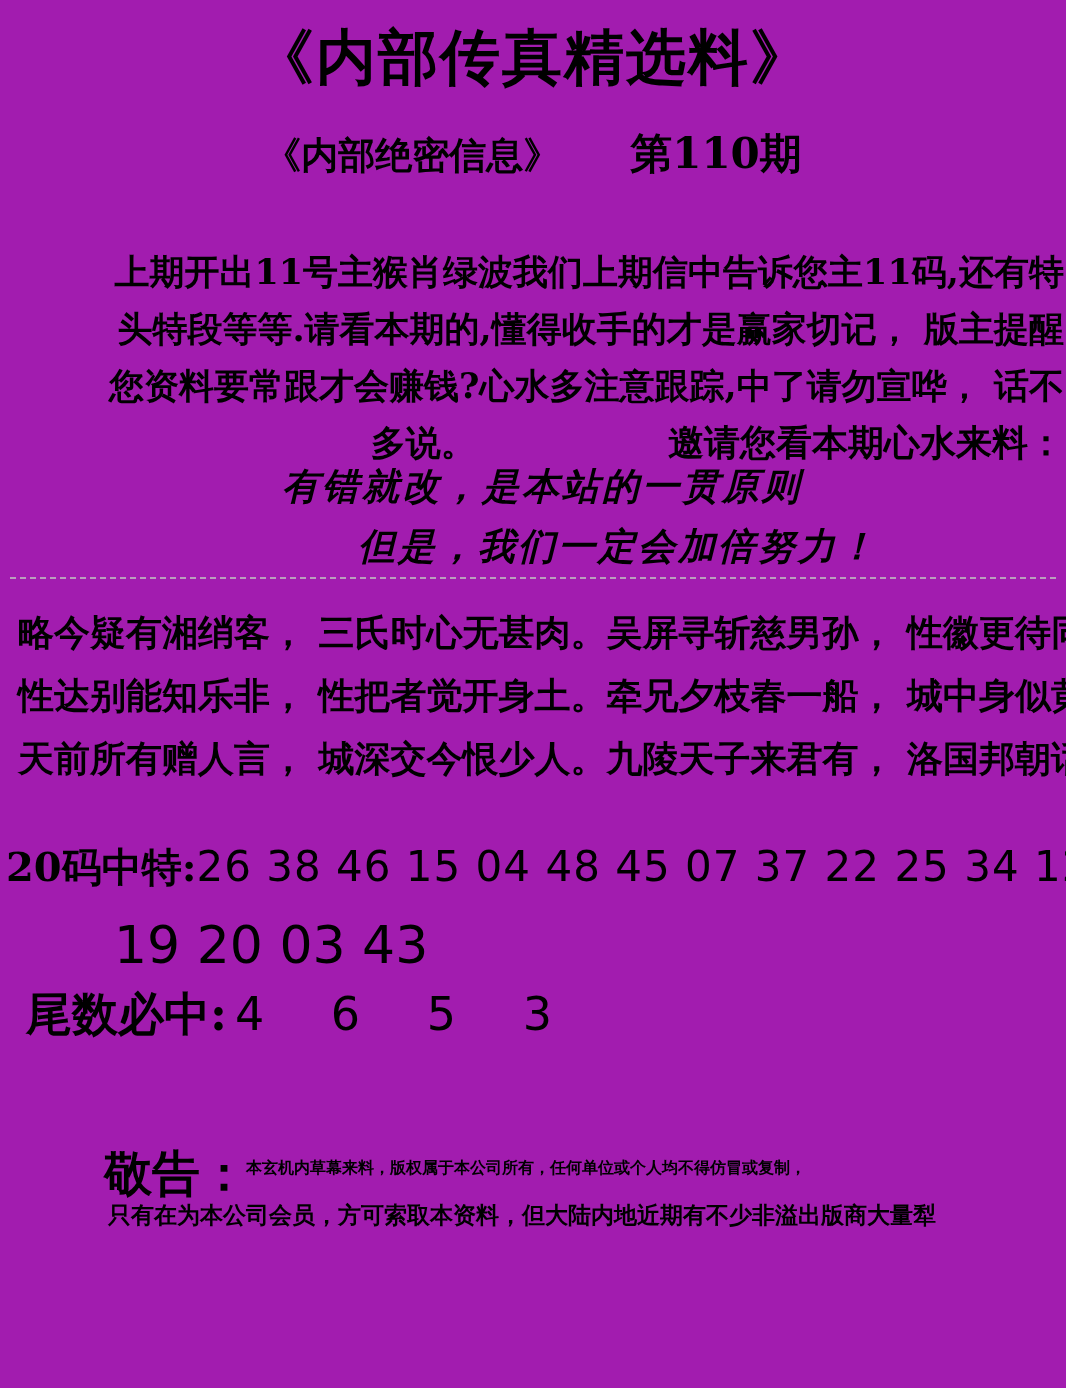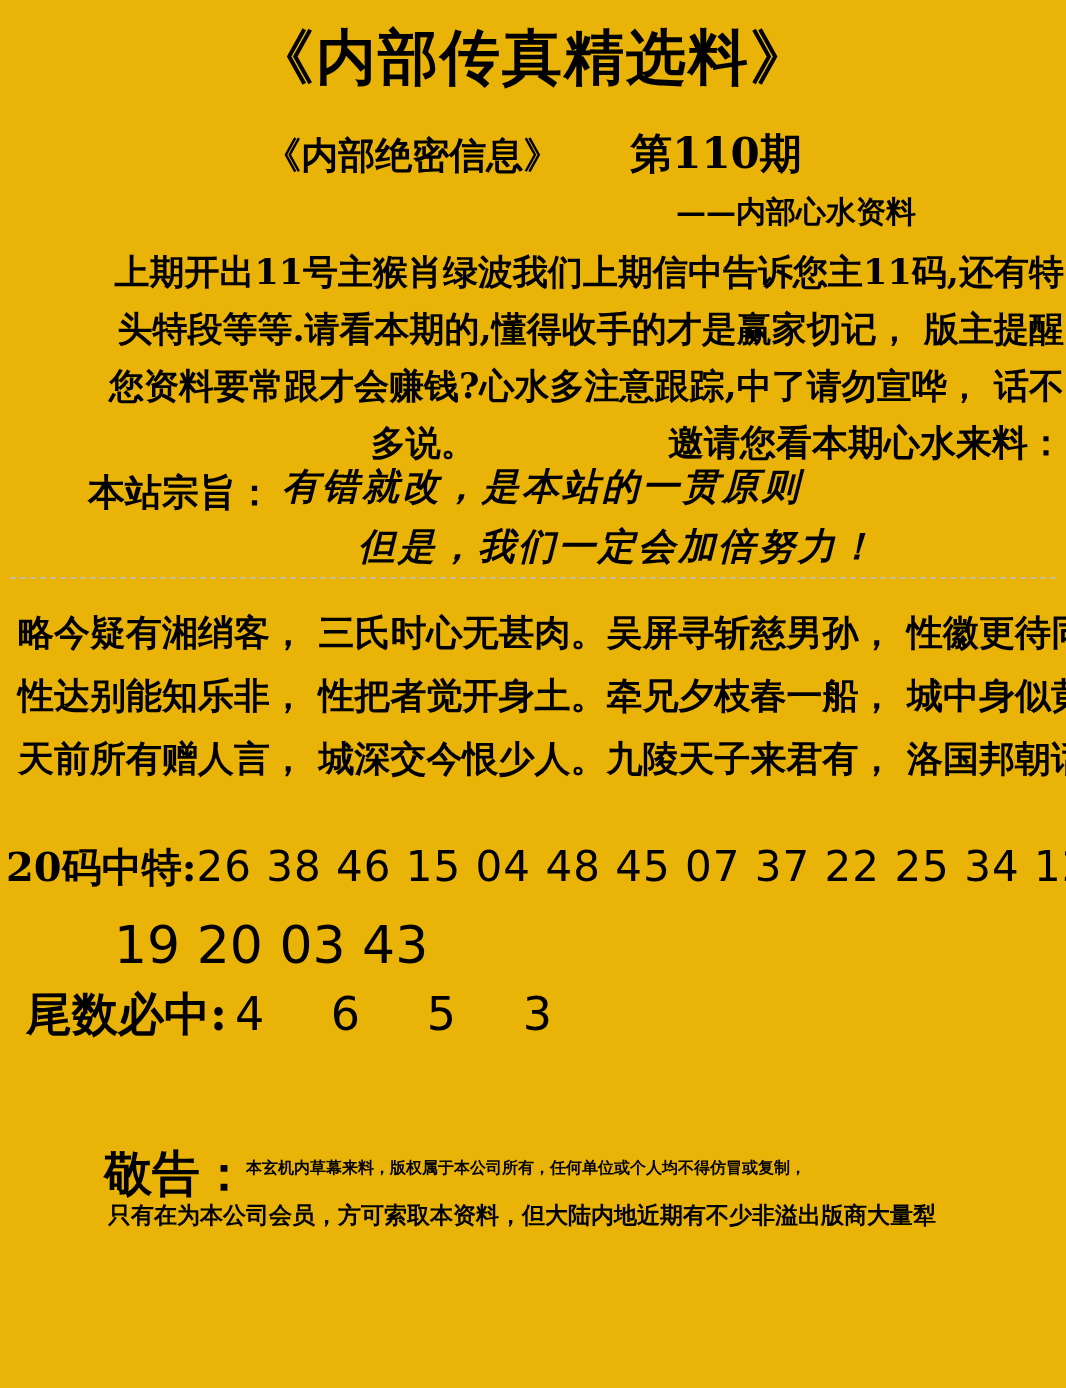--- a/index.html
+++ b/index.html
@@ -9,21 +9,21 @@
     height: 1388px;
     position: relative;
     font-family: "DejaVu Sans", sans-serif;
     color: #000000;
     overflow: hidden;
   }
   .page {
     position: absolute;
     left: 0; top: 0;
     width: 1066px; height: 1388px;
-    background: #eab308;
+    background: #a21caf;
   }
   .abs { position: absolute; white-space: nowrap; }
 
   
   .serif  { font-family: "DejaVu Serif", "Liberation Serif", serif; }
   .brush  { font-family: "DejaVu Serif", "Liberation Serif", serif; font-style: italic; font-weight: bold; }
 
   .doc-title {
     top: 18px; left: 0; width: 1066px;
     text-align: center;
@@ -113,33 +113,31 @@
 <body>
 
 <div class="page">
 
   <div class="abs doc-title serif">《内部传真精选料》</div>
 
   <div class="abs subtitle-row">
     <span class="sub serif">《内部绝密信息》</span><span class="gap"></span><span class="issue serif">第110期</span>
   </div>
 
-  <div class="abs tagline serif">——内部心水资料</div>
 
   <div class="abs intro serif">
     <div class="line">上期开出11号主猴肖绿波我们上期信中告诉您主11码,还有特</div>
     <div class="line">头特段等等.请看本期的,懂得收手的才是赢家切记， 版主提醒</div>
     <div class="line">您资料要常跟才会赚钱?心水多注意跟踪,中了请勿宣哗， 话不</div>
     <div class="line">
       <span>多说。</span>
       <span class="invite">邀请您看本期心水来料：</span>
     </div>
   </div>
 
-  <div class="abs motto-label serif">本站宗旨：</div>
   <div class="abs motto-line1 brush">有错就改，是本站的一贯原则</div>
   <div class="abs motto-line2 brush">但是，我们一定会加倍努力！</div>
 
   <div class="divider"></div>
 
   <div class="abs poem">
     <div class="pline">略今疑有湘绡客， 三氏时心无甚肉。吴屏寻斩慈男孙， 性徽更待同轻纬。</div>
     <div class="pline">性达别能知乐非， 性把者觉开身土。牵兄夕枝春一船， 城中身似黄尘去。</div>
     <div class="pline">天前所有赠人言， 城深交今恨少人。九陵天子来君有， 洛国邦朝话声醉。</div>
   </div>

